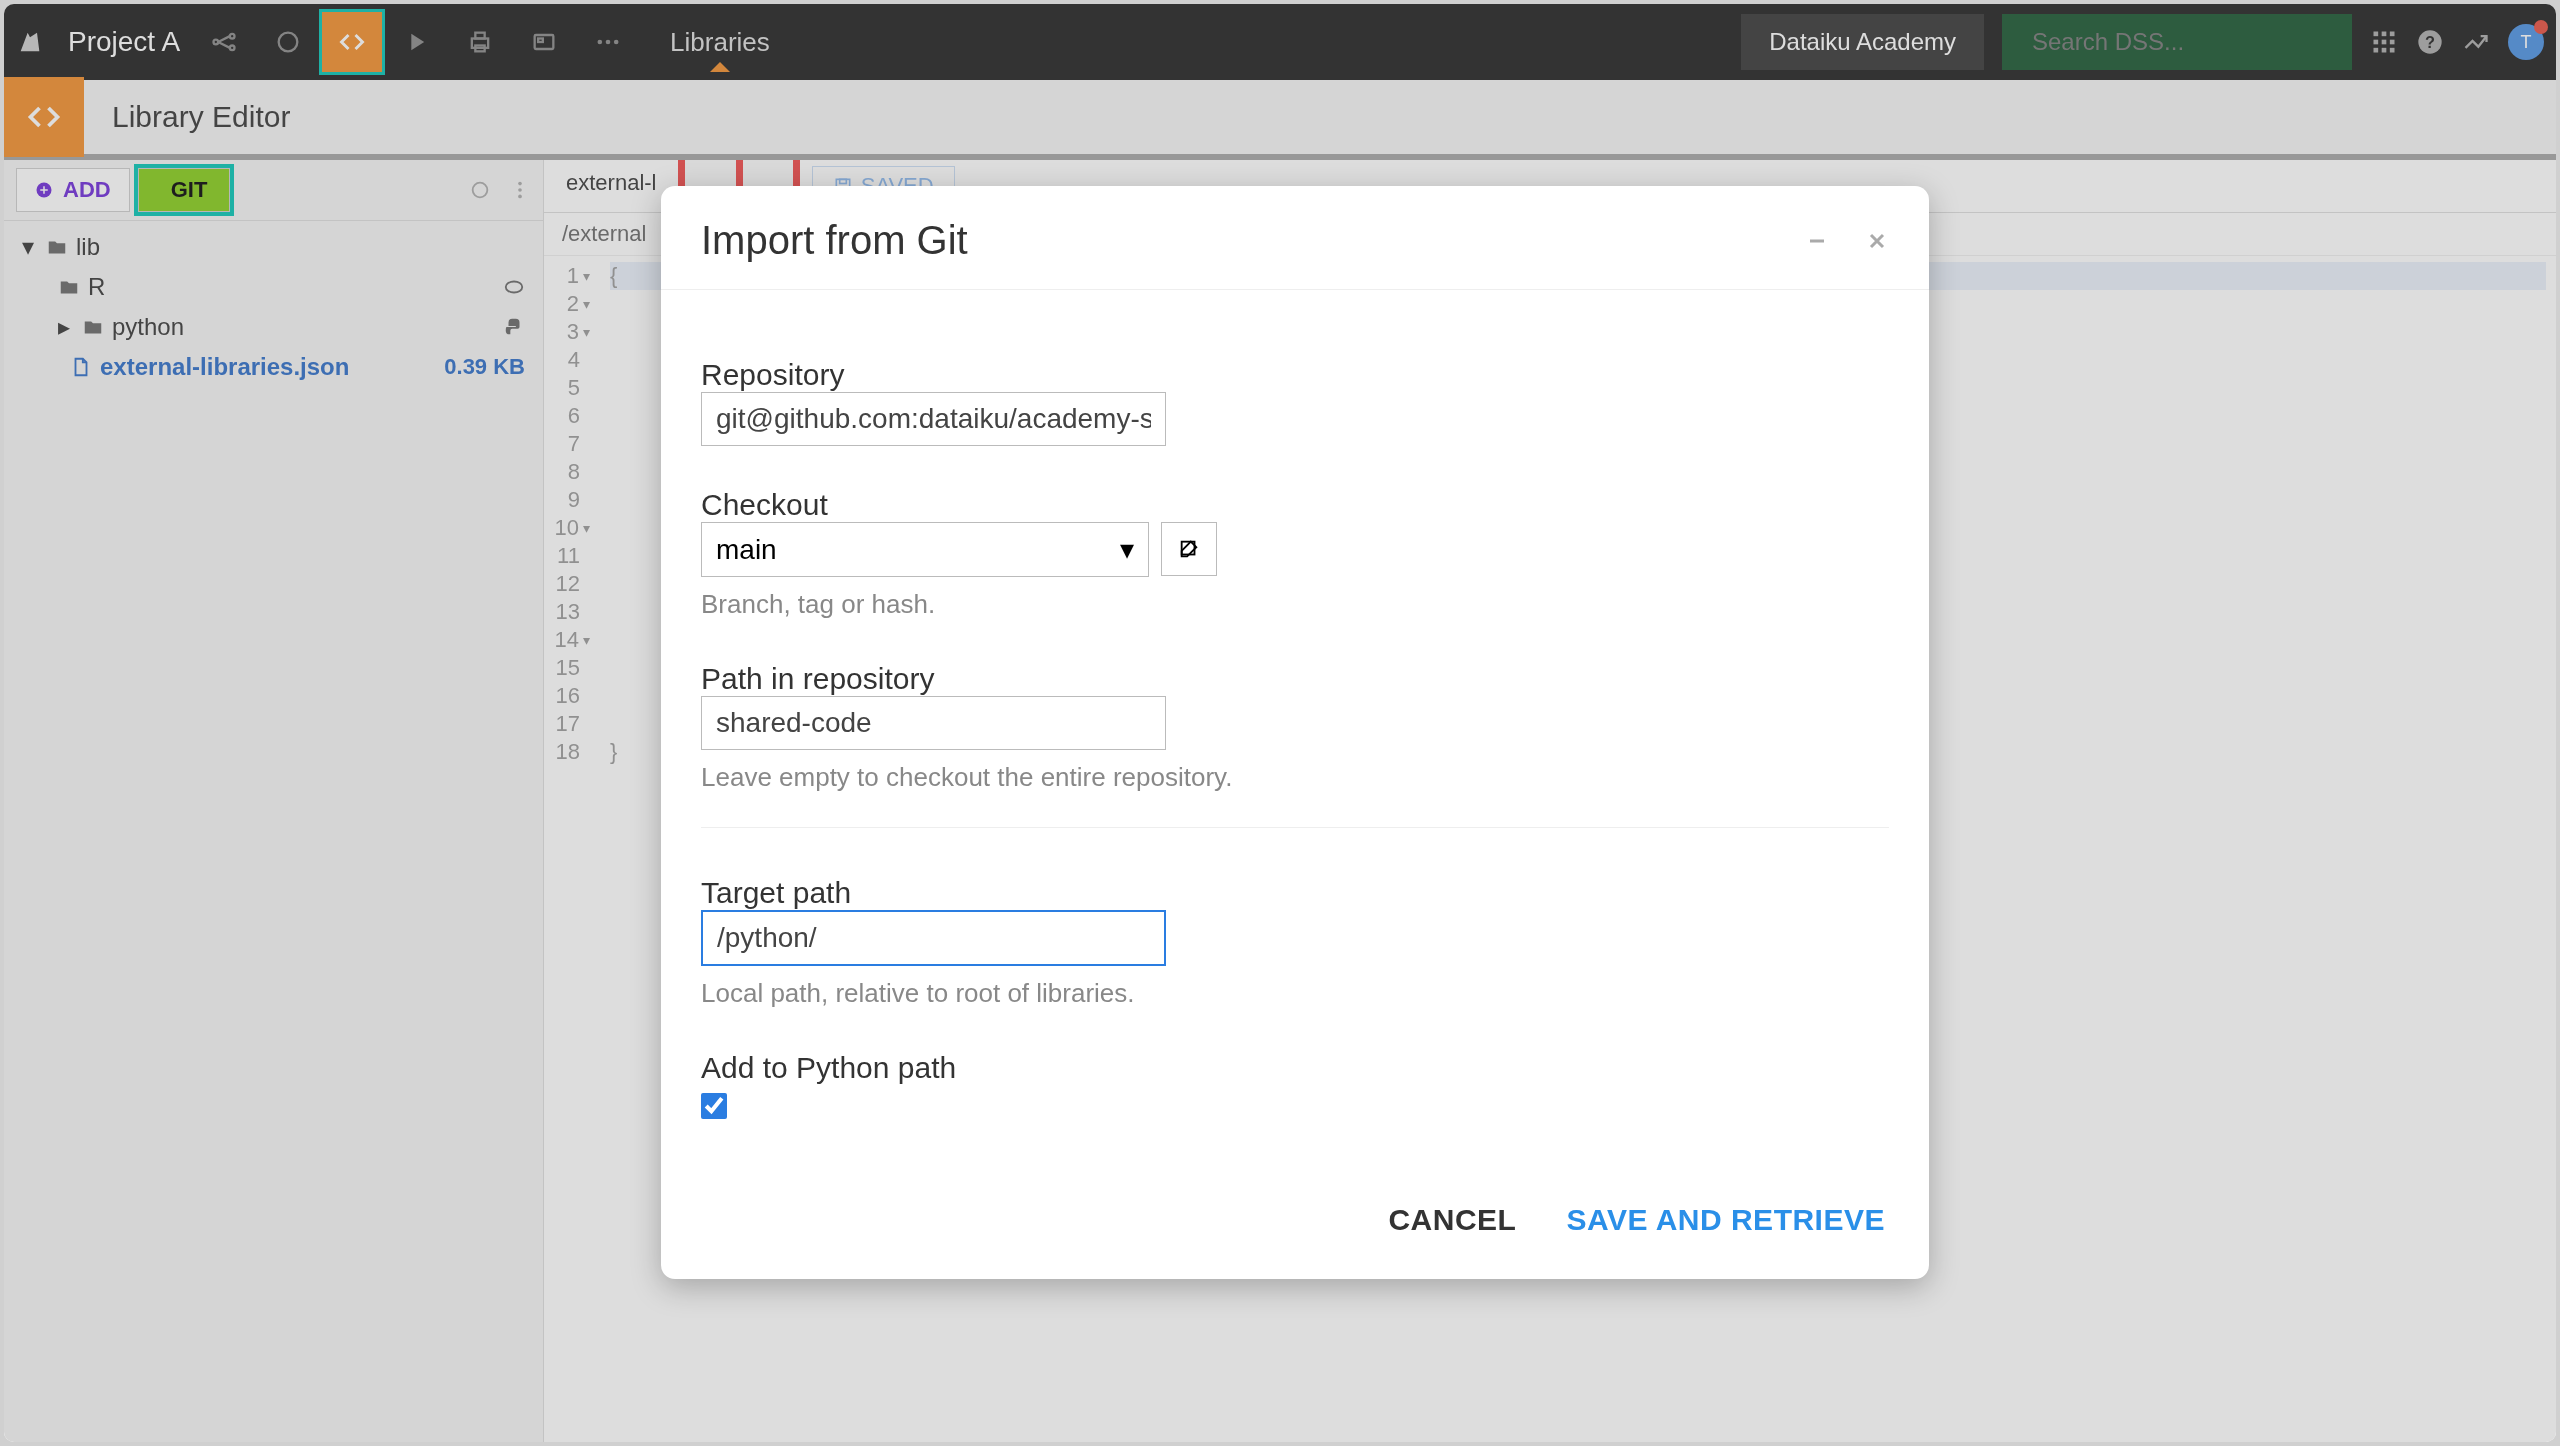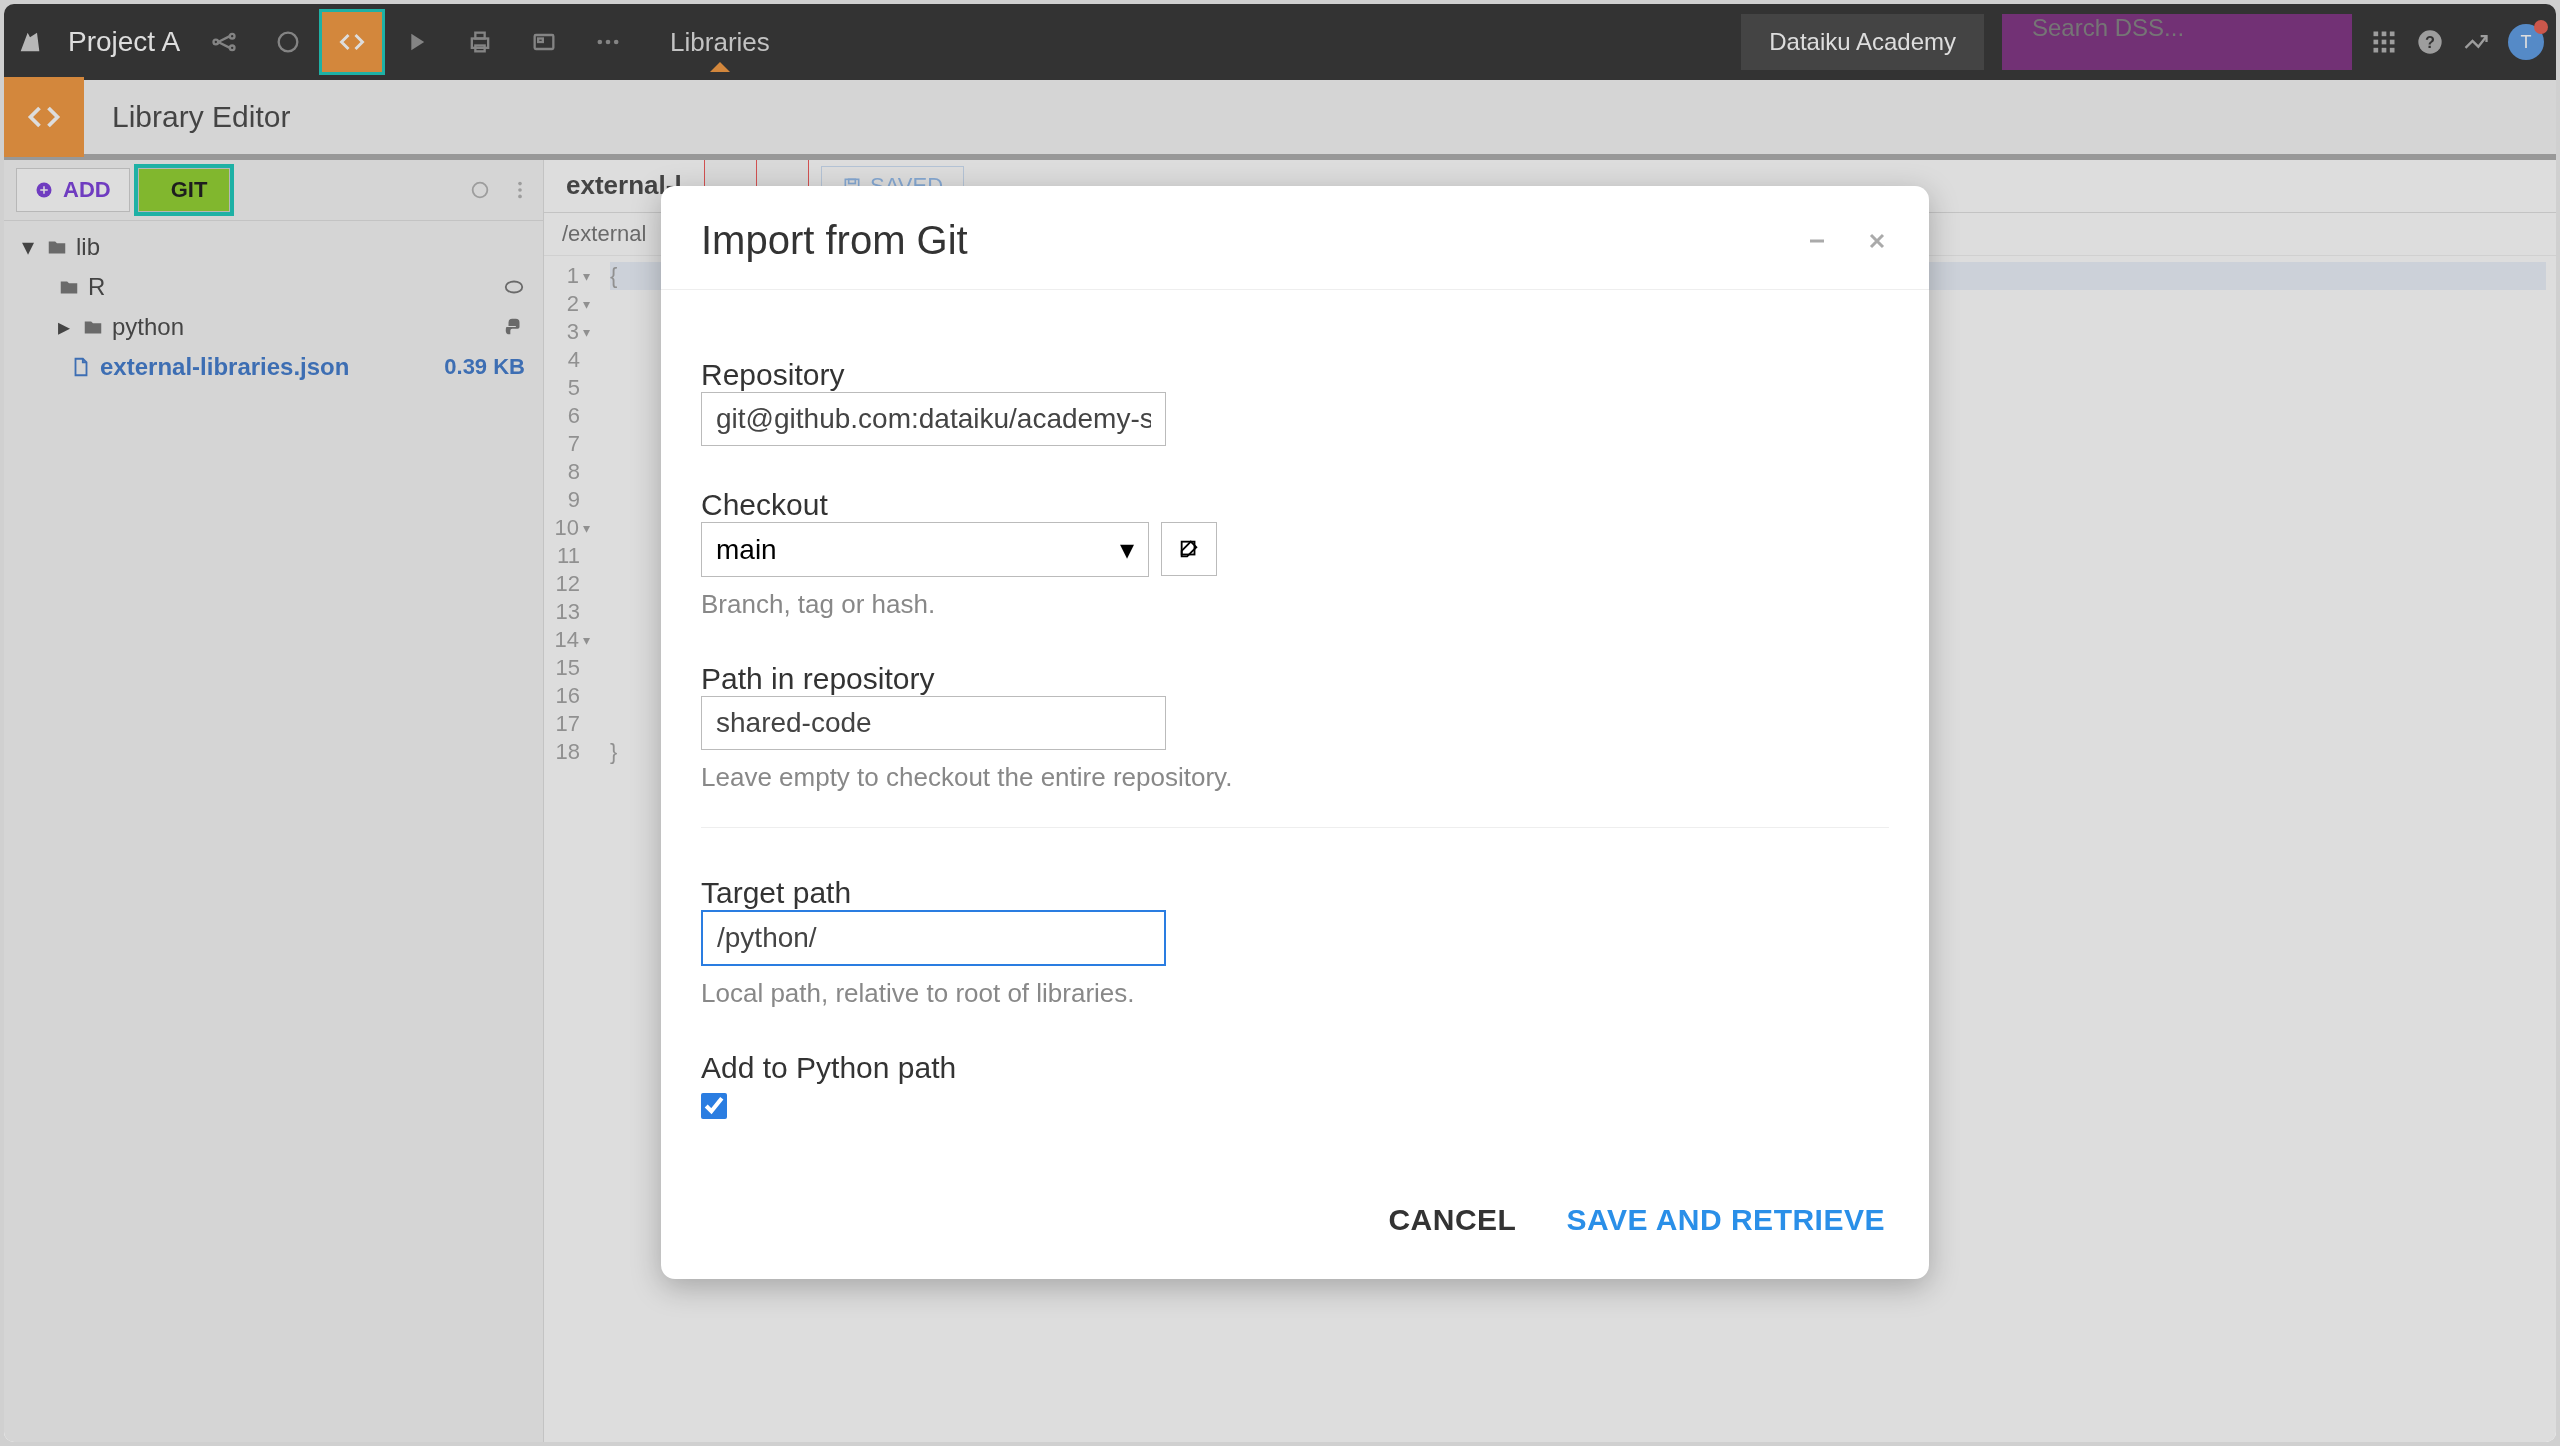--- a/index.html
+++ b/index.html
@@ -13,21 +13,21 @@
     .project-name { color: #fff; font-size: 28px; font-weight: 400; }
     .nav-icons { display: flex; align-items: center; gap: 0; }
     .nav-icon-btn { width: 64px; height: 64px; display: flex; align-items: center; justify-content: center; color: #888; cursor: pointer; }
     .nav-icon-btn svg { width: 28px; height: 28px; }
     .nav-icon-btn.active { background: #f28c28; color: #fff; }
     .nav-icon-btn.highlighted { outline: 3px solid #00c4b4; outline-offset: -2px; }
     .nav-label { color: #ddd; font-size: 26px; margin-left: 18px; position: relative; }
     .nav-label::after { content: ''; position: absolute; bottom: -14px; left: 50%; transform: translateX(-50%); border: 10px solid transparent; border-bottom-color: #f28c28; }
     .nav-right { margin-left: auto; display: flex; align-items: center; gap: 18px; }
     .academy-btn { background: #333; color: #fff; padding: 14px 28px; font-size: 24px; cursor: pointer; }
-    .search-box { display: flex; align-items: flex-start; background: #701a75; padding: 0 18px; height: 56px; width: 350px; gap: 12px; }
+    .search-box { display: flex; align-items: center; background: #14532d; padding: 0 18px; height: 56px; width: 350px; gap: 12px; }
     .search-box svg { width: 22px; height: 22px; color: #888; }
     .search-box input { background: transparent; border: none; color: #aaa; font-size: 24px; outline: none; flex: 1; }
     .nav-right svg.small-icon { width: 28px; height: 28px; color: #aaa; }
     .avatar { width: 36px; height: 36px; border-radius: 50%; background: #4a90e2; display: flex; align-items: center; justify-content: center; color: #fff; font-size: 18px; position: relative; }
     .avatar::after { content:''; position:absolute; top:-4px; right:-4px; width:14px; height:14px; background:#e74c3c; border-radius:50%; }
 
     
     .subheader { height: 80px; background: #f5f5f5; display: flex; align-items: center; border-bottom: 6px solid #a3a3a3; }
     .sub-icon { width: 80px; height: 80px; background: #f28c28; display: flex; align-items: center; justify-content: center; color: #fff; }
     .sub-icon svg { width: 36px; height: 36px; }
@@ -47,21 +47,21 @@
     .tree-row .caret { width: 16px; }
     .tree-row svg.f-icon { width: 22px; height: 22px; color: #666; }
     .tree-row.indent1 { padding-left: 54px; }
     .tree-row.indent1-file { padding-left: 66px; }
     .tree-row.file-sel { color: #2a6bc7; font-weight: 600; }
     .tree-row .size { margin-left: auto; font-size: 22px; color: #2a6bc7; }
     .tree-row .row-icon-right { margin-left:auto; color:#999; }
 
     .content { flex: 1; background: #fff; display:flex; flex-direction:column; }
     .tabbar { display: flex; border-bottom: 1px solid #ddd; }
-    .tab { padding: 10px 22px; font-size: 26px; border-right: 1px solid #ef4444; color: #666; background:#fafafa;font-weight:bold;}
+    .tab { padding: 10px 22px; font-size: 22px; border-right: 7px solid #ef4444; color: #666; background:#fafafa;}
     .tab.active { background:#fff; color:#333; }
     .saved-btn { margin-left:auto; padding: 6px 20px; font-size: 22px; color:#8ab8f0; border:1px solid #c8dcf4; display:flex; align-items:center; gap:8px; margin:6px 12px; }
     .path-line { padding: 8px 18px; font-size: 22px; color:#666; border-bottom:1px solid #eee;}
     .editor-area { display:flex; flex:1; }
     .gutter { width: 56px; background:#fff; border-right:0; text-align:right; padding: 6px 10px 0 0; font-size:22px; color:#999; font-family:monospace; line-height:28px;}
     .gutter .gline { display:flex; justify-content:flex-end; gap:4px;}
     .code { flex:1; padding:6px 10px; font-size:22px; font-family:monospace; line-height:28px;}
     .code .line1 { background:#e8effa; }
     .code .brace { color:#999; }
 

